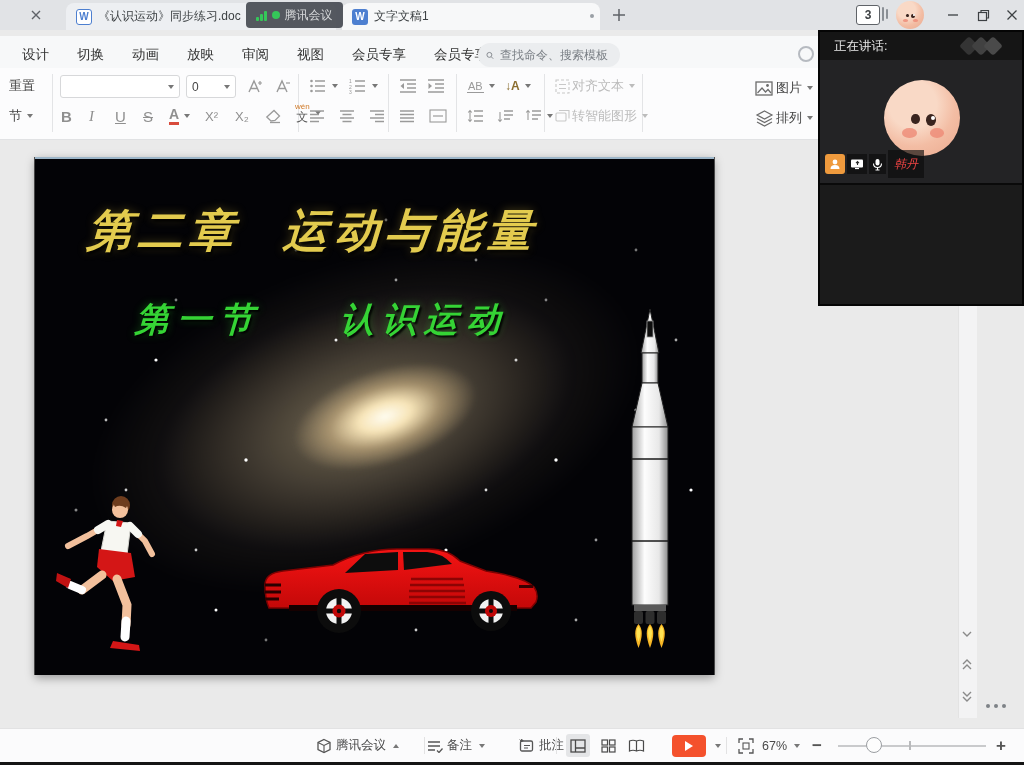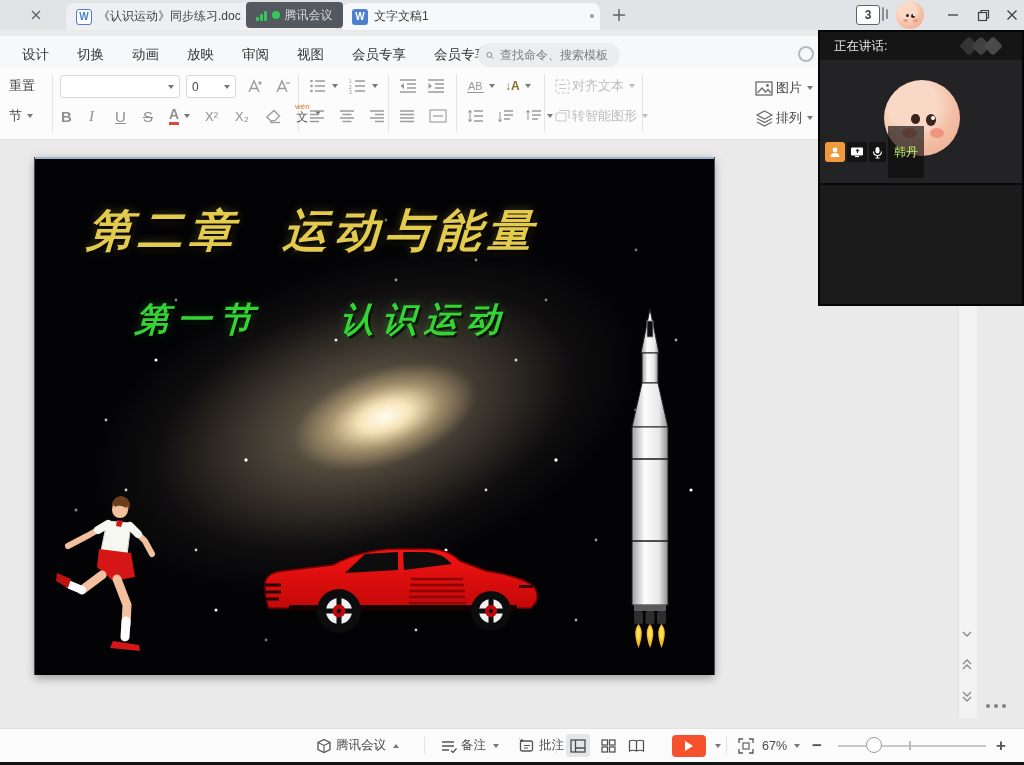--- a/index.html
+++ b/index.html
@@ -104,21 +104,21 @@
   .meet-logo i{position:absolute;width:14px;height:14px;background:#6a6a6a;border-radius:3px;transform:rotate(45deg);display:block;}
   .meet-logo i:nth-child(1){left:6px;top:1px;background:#5a5a5a;}
   .meet-logo i:nth-child(2){left:18px;top:1px;background:#777;}
   .meet-logo i:nth-child(3){left:30px;top:1px;background:#8a8a8a;}
   .tile{position:absolute;left:0;width:100%;overflow:hidden;}
   .tile.t-1{top:28px;height:125px;background:#232325;border-bottom:2px solid #0a0a0a;box-sizing:border-box;}
   .tile.t-2{top:153px;height:119px;}
   .badge-row{position:absolute;left:5px;bottom:5px;display:flex;align-items:center;gap:2px;z-index:3;}
   .badge{height:20px;display:flex;align-items:center;justify-content:center;padding:0 3px;background:rgba(10,10,10,.65);}
   .badge.orange{background:#ef9a3d;border-radius:3px;width:20px;box-sizing:border-box;}
-  .badge.name{color:#bef264;font-size:12px;padding:16px 6px;}
+  .badge.name{color:#ef4444;font-size:12px;padding:4px 6px;font-style:italic;}
   
   .scene{position:absolute;inset:0;background:linear-gradient(180deg,#c9c4be 0%,#e8e4de 40%,#ddd7cf 70%,#cfc7bd 100%);}
   .scene .beam{position:absolute;left:-26px;top:-30px;width:170px;height:26px;background:linear-gradient(#5c4238,#3c2b24);transform:rotate(38deg);transform-origin:left top;}
   .scene .lstrip{position:absolute;left:0;top:0;width:16px;height:78%;background:linear-gradient(90deg,#49413c,#6a6058);}
   .scene .head{position:absolute;left:58px;bottom:-34px;width:128px;height:96px;border-radius:50%;background:radial-gradient(circle at 45% 35%,#2e1e17,#150d09 70%);}
   .scene .furn{position:absolute;right:0;bottom:0;width:62%;height:24px;background:#46302a;}
   .scene .face{position:absolute;right:4px;bottom:0;width:36px;height:22px;border-radius:50% 50% 0 0;background:#c89e8c;}
 </style>
 </head>
 <body>
@@ -542,21 +542,21 @@
   <div class="abs statusbar">
     <div class="sb" style="left:316px;">
       <svg class="ic" width="16" height="16" viewBox="0 0 16 16">
           <path d="M8 1.5l6 3v7l-6 3-6-3v-7z" fill="none" stroke="#555" stroke-width="1.3"></path>
           <path d="M2 4.5l6 3 6-3M8 7.5V14" fill="none" stroke="#555" stroke-width="1.1"></path>
         </svg>
       <span>腾讯会议</span>
         <span class="caret up"></span>
     </div>
     <div class="sb-sep" style="left:424px;"></div>
-    <div class="sb" style="left:440px;justify-content:center;">
+    <div class="sb" style="left:426px;justify-content:center;">
       <svg class="ic" width="17" height="14" viewBox="0 0 17 14">
           <path d="M2 3h12M2 7h12M2 11h7" stroke="#555" stroke-width="1.3"></path>
           <path d="M11 11.5l2 2 3.5-4" fill="none" stroke="#555" stroke-width="1.3"></path>
         </svg>
       <span>备注</span>
         <span class="caret"></span>
     </div>
     <div class="sb" style="left:518px;">
       <svg class="ic" width="17" height="15" viewBox="0 0 17 15">
           <rect x="2.5" y="3" width="12" height="10" rx="1.5" fill="none" stroke="#555" stroke-width="1.3"></rect>

